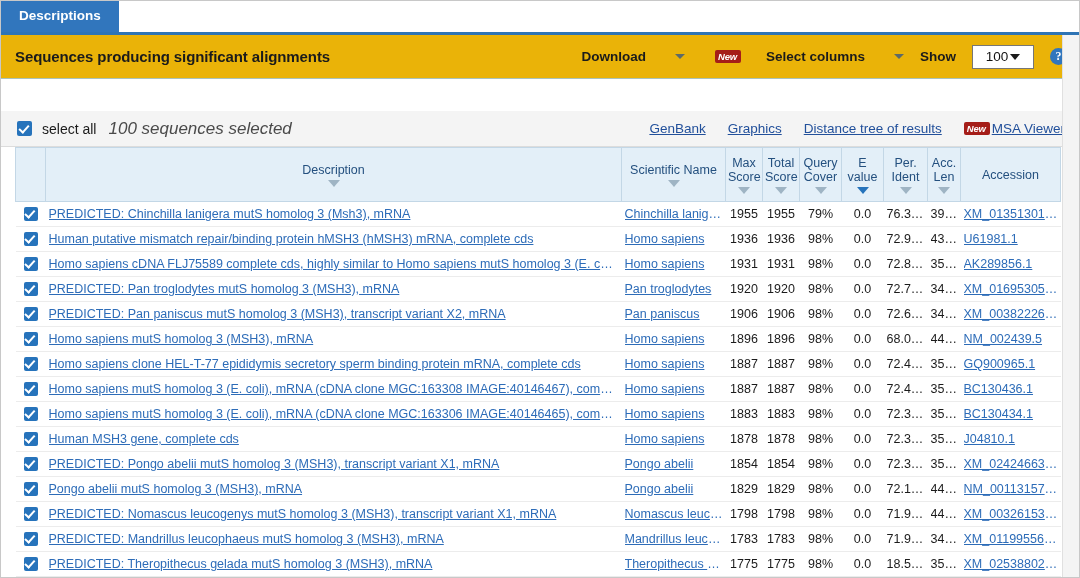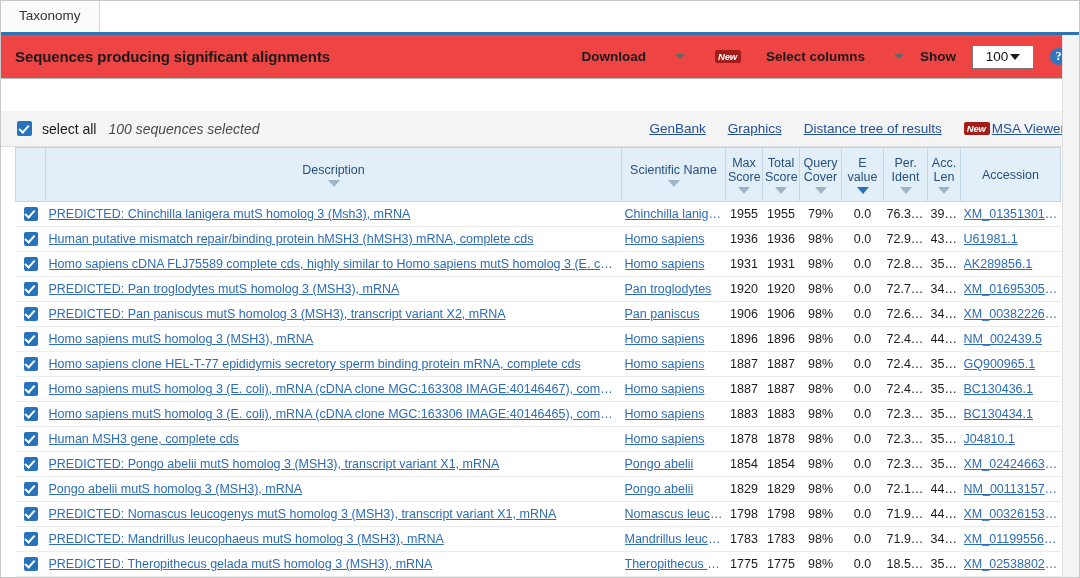--- a/index.html
+++ b/index.html
@@ -43,21 +43,21 @@
     background: #3176bd;
     color: #ffffff;
     font-weight: bold;
     border-right: none;
   }
   .tab-spacer { flex: 1; background: #ffffff; height: 33px; }
 
   
   .titleband {
     height: 44px;
-    background: #ef4444;
+    background: #eab308;
     display: flex;
     align-items: center;
     padding: 0 12px 0 14px;
     border-bottom: 1px solid #a9c2bd;
   }
   .titleband .heading {
     font-size: 15px;
     font-weight: bold;
     color: #1b1b1b;
     letter-spacing: -0.1px;
@@ -161,21 +161,21 @@
     border-width: 0 2px 2px 0;
     transform: rotate(42deg);
   }
   .selectrow .salabel {
     margin-left: 10px;
     font-size: 14px;
     color: #1b1b1b;
   }
   .selectrow .sacount {
     margin-left: 12px;
-    font-size: 14px;
+    font-size: 17px;
     font-style: italic;
     color: #4a4a4a;
   }
   .selectrow .links {
     margin-left: auto;
     display: flex;
     align-items: center;
     gap: 22px;
   }
   .toplink {
@@ -259,22 +259,22 @@
     background: #f4f4f4;
     border-left: 1px solid #e0e0e0;
   }
 </style>
 </head>
 <body>
 
 <div id="app">
 
   <div class="tabbar">
-    <div class="tab">
-      <span>Taxonomy</span>
+    <div class="tab active">
+      <span>Descriptions</span>
     </div>
     <div class="tab-spacer"></div>
   </div>
 
   <div class="titleband">
     <div class="heading">Sequences producing significant alignments</div>
     <div class="tools">
 
       <div class="tool">
         <span>Download</span>
@@ -562,21 +562,21 @@
             <td class="num">
               <span class="ell">1896</span>
             </td>
             <td class="num">
               <span class="ell">98%</span>
             </td>
             <td class="num">
               <span class="ell">0.0</span>
             </td>
             <td class="num">
-              <span class="ell">72.46%</span>
+              <span class="ell">68.05%</span>
             </td>
             <td class="num">
               <span class="ell">4443</span>
             </td>
             <td class="c-acc">
               <a class="ell">NM_002439.5</a>
             </td>
           </tr>
           <tr>
             <td class="c-cbx">

